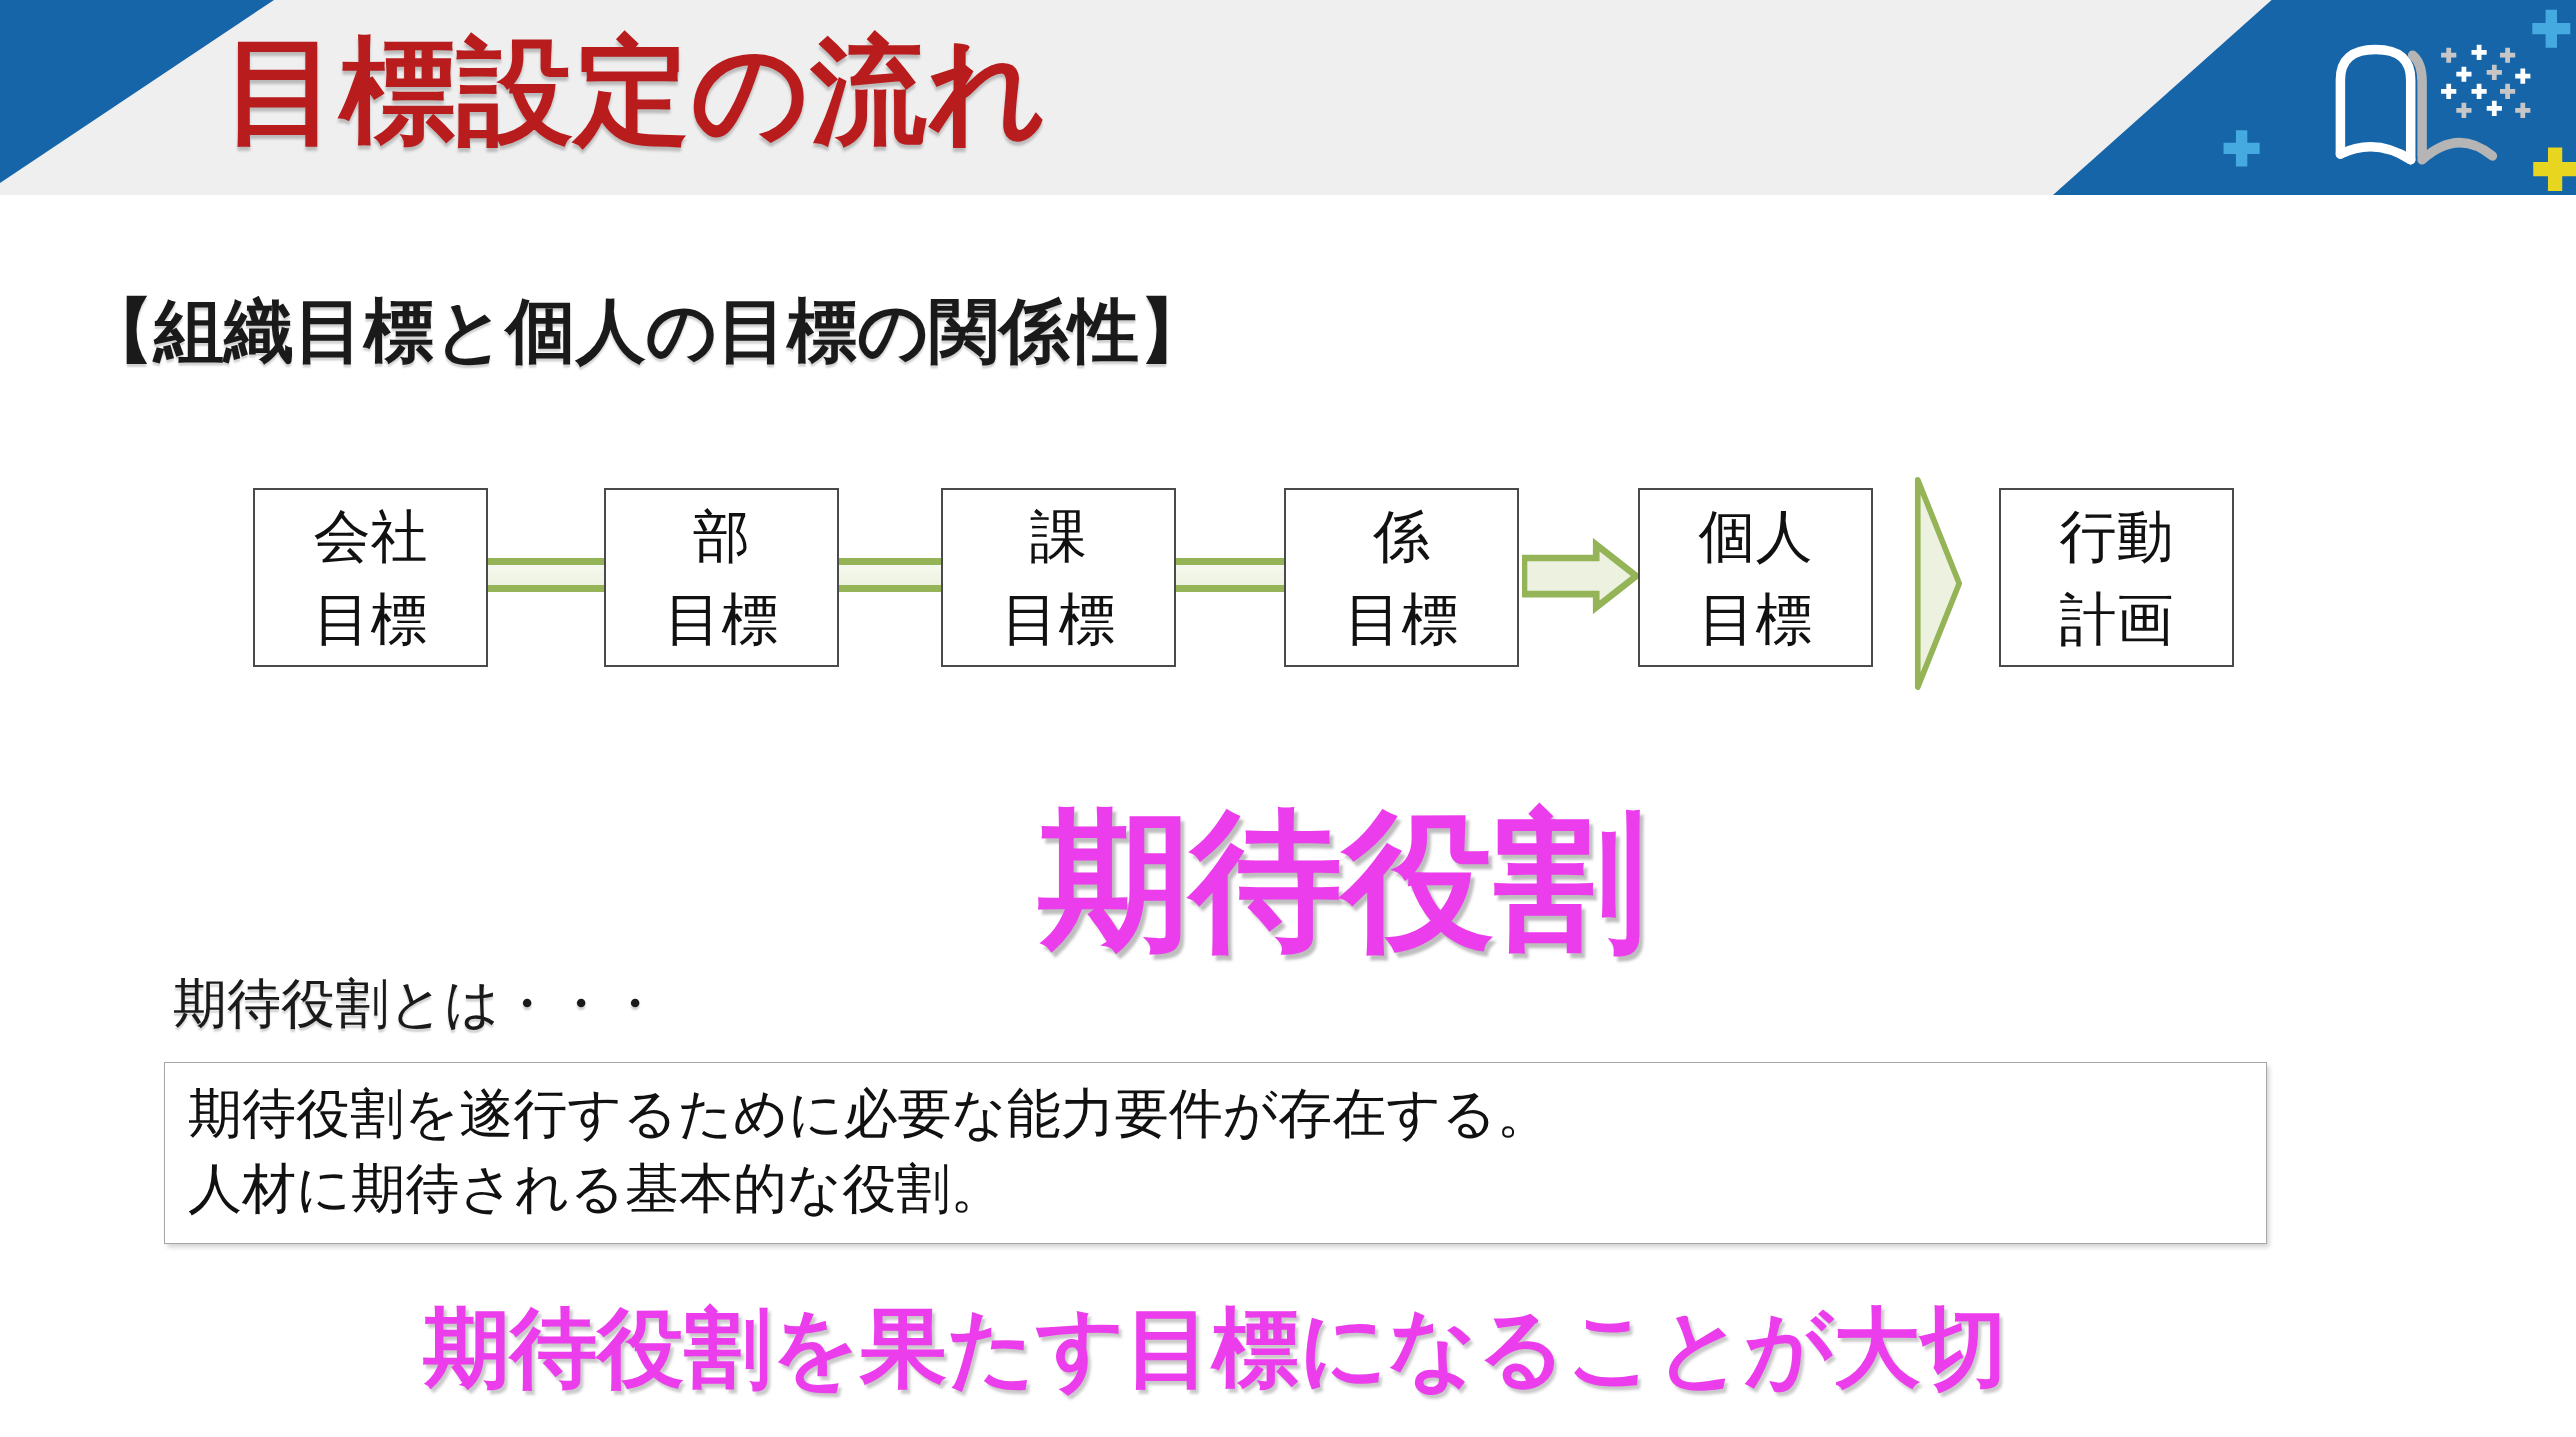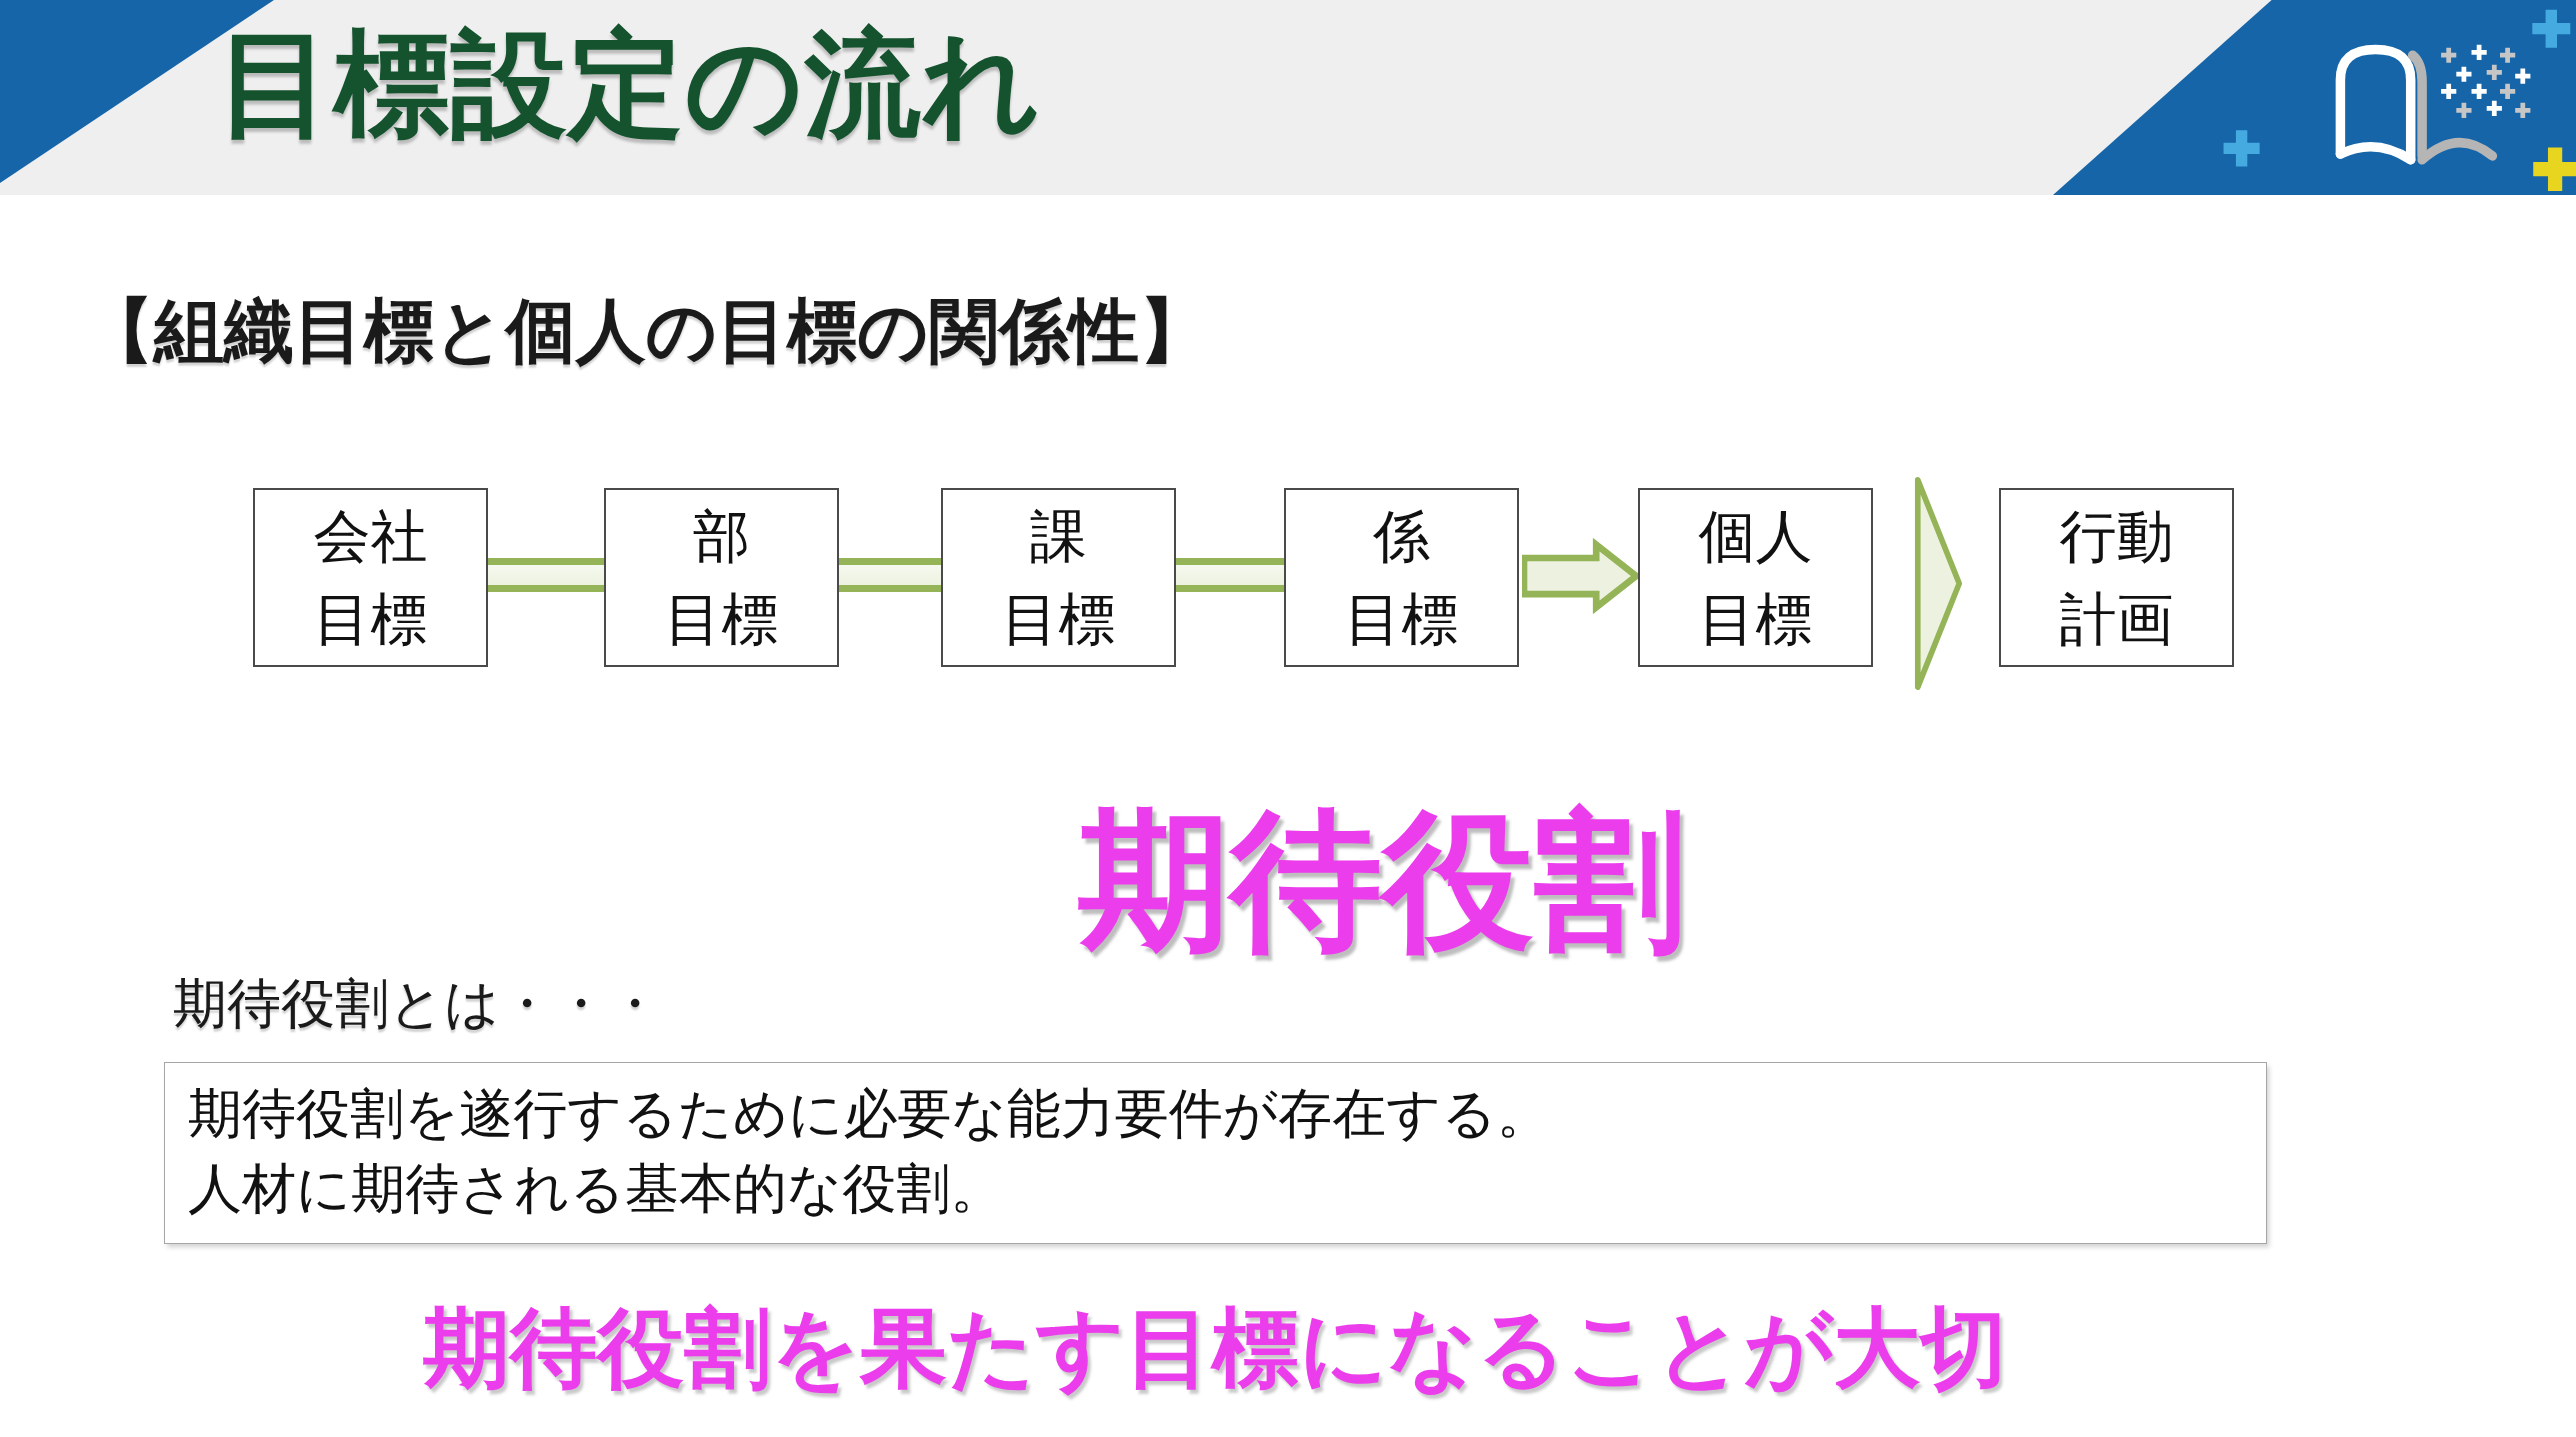--- a/index.html
+++ b/index.html
@@ -23,25 +23,24 @@
     position:absolute;left:0;top:0;width:274px;height:183px;
     background:var(--brand-blue);
     clip-path:polygon(0 0,100% 0,0 100%);
   }
   .tri-right{
     position:absolute;left:2053px;top:0;width:523px;height:195px;
     background:var(--brand-blue);
     clip-path:polygon(41.8% 0,100% 0,100% 100%,0 100%);
   }
   .title{
-    position:absolute;left:217px;top:25px;margin:0;
-    font-size:116px;font-weight:bold;line-height:1.05;color:#14532d;
+    position:absolute;left:217px;top:25px;margin:6px;
+    font-size:116px;font-weight:bold;line-height:1.05;color:#b91c1c;
     letter-spacing:1px;white-space:nowrap;
     text-shadow:0 3.8px 2.9px rgba(0,0,0,0.22);
-    font-family:Liberation Serif, serif;
   }
   .logo{position:absolute;left:2177px;top:0;width:399px;height:195px;}
   .book-white{fill:none;stroke:#ffffff;stroke-width:10;stroke-linecap:round;stroke-linejoin:round;}
   .book-gray{fill:none;stroke:#b5b5b5;stroke-width:10;stroke-linecap:round;stroke-linejoin:round;}
   .spark-white{fill:none;stroke:#ffffff;stroke-width:5;stroke-linecap:butt;}
   .spark-gray{fill:none;stroke:#c6c6c6;stroke-width:5;stroke-linecap:butt;}
   .plus-blue{fill:none;stroke:var(--plus-blue);stroke-width:12;}
   .plus-yellow{fill:none;stroke:var(--plus-yellow);stroke-width:15;}
   
   .section-heading{
@@ -69,21 +68,20 @@
   .chevron-shape{fill:var(--arrow-fill);stroke:var(--arrow-stroke);stroke-width:6;stroke-linejoin:round;}
   
   .lead-text{
     position:absolute;left:103px;top:825px;font-size:67px;white-space:nowrap;
     text-shadow:0 2.9px 1.9px rgba(0,0,0,0.2);
   }
   .highlight-word{
     position:absolute;left:1038px;top:804px;font-size:152px;font-weight:bold;line-height:1;
     color:var(--accent-pink);white-space:nowrap;
     text-shadow:3.8px 4.8px 2.9px rgba(110,110,110,0.45);
-    margin-left:40px;
   }
   
   .def-intro{
     position:absolute;left:173px;top:968px;font-size:54px;white-space:nowrap;
     text-shadow:0 2.9px 1.9px rgba(0,0,0,0.18);
   }
   .def-box{
     position:absolute;left:164px;top:1062px;width:2103px;height:182px;box-sizing:border-box;
     background:#ffffff;border:1.9px solid #a6a6a6;
     box-shadow:2.9px 3.8px 4.8px rgba(0,0,0,0.18);

